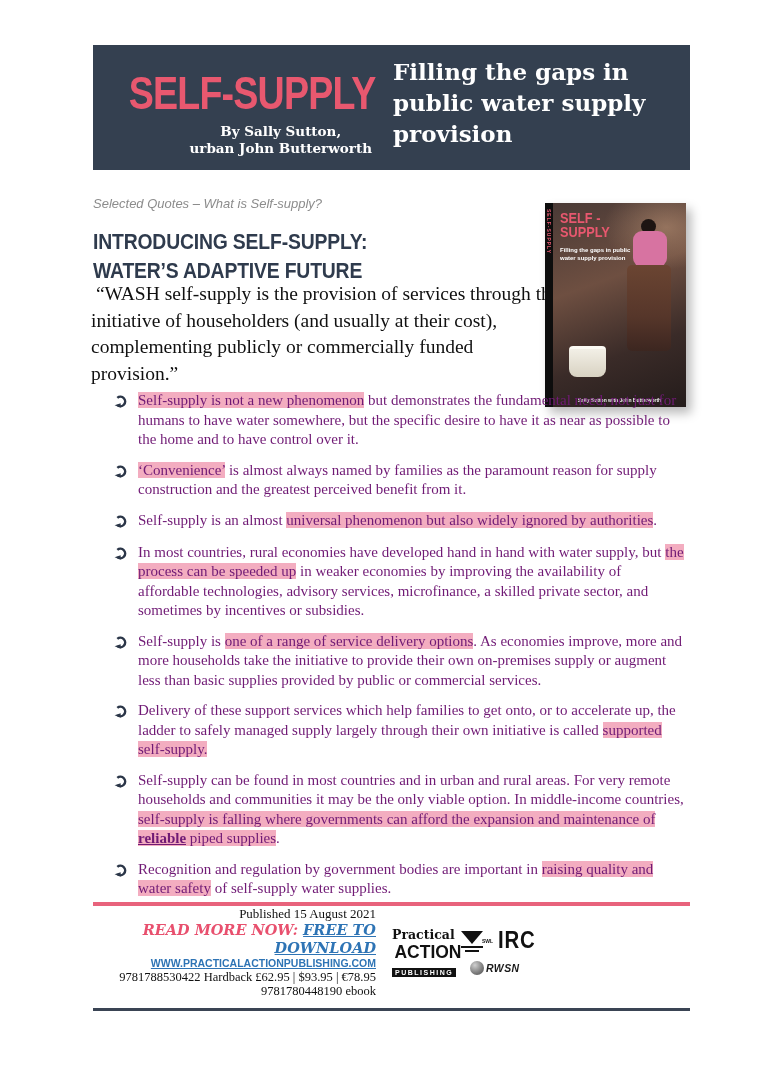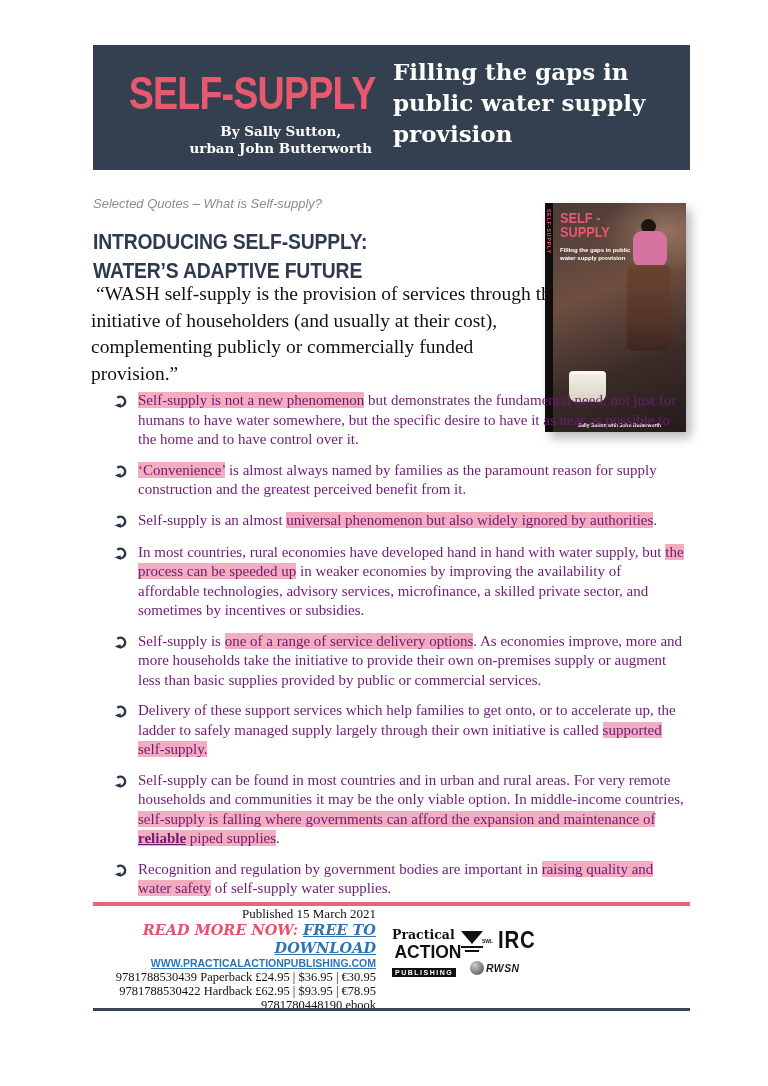--- a/index.html
+++ b/index.html
@@ -24,21 +24,21 @@
   
   .kicker{position:absolute;left:93px;top:196px;color:#8c8c8c;font-style:italic;
     font-family:"Liberation Sans",sans-serif;font-size:13px;}
   .main-heading{position:absolute;left:93px;top:227px;color:#2F3B4D;
     font-family:"Liberation Sans",sans-serif;font-weight:bold;font-size:22px;line-height:29px;
     letter-spacing:-.2px;transform:scaleX(.88);transform-origin:left top;white-space:nowrap;}
   .lead-quote{position:absolute;left:91px;top:281px;width:472px;
     font-family:"Liberation Serif",serif;font-size:19.5px;line-height:26.5px;color:#101010;}
 
   
-  .cover{position:absolute;left:545px;top:203px;width:141px;height:229px;display:flex;
+  .cover{position:absolute;left:545px;top:203px;width:141px;height:204px;display:flex;
     box-shadow:5px 6px 10px rgba(0,0,0,.28);}
   .cover-spine{width:8px;background:#0d0d0d;overflow:hidden;display:flex;align-items:flex-start;justify-content:center;}
   .cover-spine span{writing-mode:vertical-rl;color:var(--pink);font-family:"Liberation Sans",sans-serif;
     font-weight:bold;font-size:5px;letter-spacing:1px;margin-top:6px;}
   .cover-main{flex:1;position:relative;overflow:hidden;
     background:
       radial-gradient(90px 60px at 85% 12%, rgba(190,150,120,.55), rgba(0,0,0,0) 70%),
       linear-gradient(160deg,#4a3a36 0%,#6e4f41 38%,#3a2b28 70%,#241c1b 100%);}
   .cover-title{position:absolute;left:7px;top:8px;color:var(--pink);
     font-family:"Liberation Sans",sans-serif;font-weight:bold;font-size:15px;line-height:14px;
@@ -186,25 +186,24 @@
     <path d="M3.6 3.1 A5.1 5.1 0 1 1 3.6 10.9" fill="none" stroke="currentColor" stroke-width="2.7"></path>
     <path d="M7.2 8.9 L0.6 11.1 L7.2 13.4 Z" fill="currentColor"></path>
   </svg></span>
       <p class="bullet-text"><span>Recognition and regulation by government bodies are important in </span><span class="hl">raising quality and water safety</span><span> of self-supply water supplies.</span></p>
     </div>
   </div>
 
 <div class="rule-pink"></div>
 
 <div class="footer-text">
-  <div class="published">Published 15 March 2021</div>
+  <div class="published">Published 15 August 2021</div>
   <div class="readmore"><span>READ MORE NOW: </span><a>FREE TO DOWNLOAD</a></div>
   <span class="website">WWW.PRACTICALACTIONPUBLISHING.COM</span>
   <div class="isbns">
-      <div>9781788530439 Paperback £24.95 | $36.95 | €30.95</div>
       <div>9781788530422 Hardback £62.95 | $93.95 | €78.95</div>
       <div>9781780448190 ebook</div>
     </div>
 </div>
 
 <div class="logo-practical">
   <div class="lp1">Practical</div>
   <div class="lp2">ACTION</div>
   <div class="lp3">PUBLISHING</div>
 </div>

